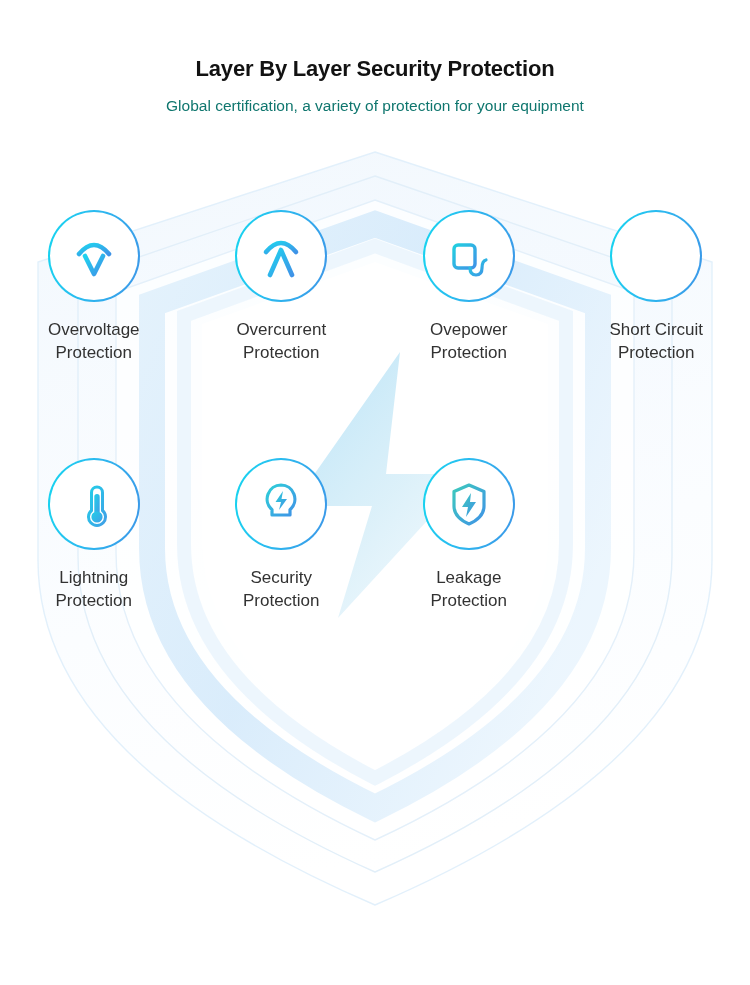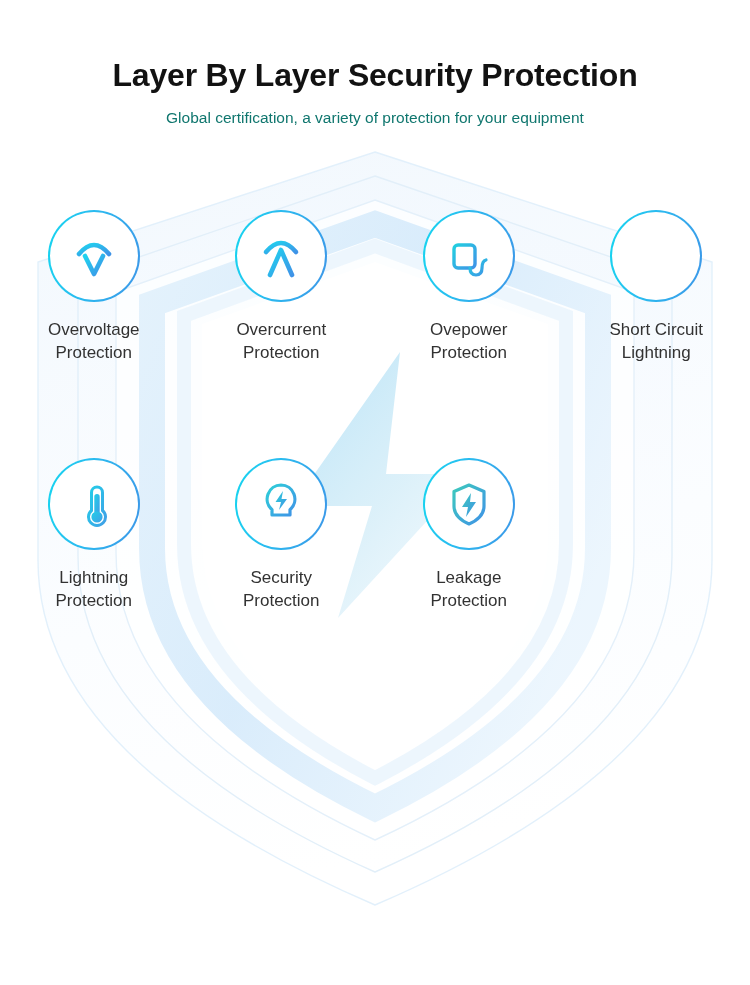--- a/index.html
+++ b/index.html
@@ -37,21 +37,21 @@
     position: absolute;
     left: 0;
     top: 0;
     width: 750px;
     z-index: 3;
     text-align: center;
   }
   #page-title {
     margin: 0;
     padding-top: 56px;
-    font-size: 32px;
+    font-size: 22px;
     font-weight: bold;
     color: #121212;
     letter-spacing: -0.2px;
     line-height: 1.2;
   }
   #page-subtitle {
     margin: 0;
     padding-top: 14px;
     font-size: 15.5px;
     font-weight: normal;
@@ -240,21 +240,21 @@
                 <stop offset="100%" stop-color="#3f93e7"></stop>
             </linearGradient>
           </defs>
           <line x1="4" y1="28" x2="24" y2="28" stroke="url(#g4)" stroke-width="3.6" stroke-linecap="round"></line>
           <line x1="24" y1="18" x2="24" y2="38" stroke="url(#g4)" stroke-width="4.6" stroke-linecap="round"></line>
           <line x1="34" y1="12" x2="34" y2="44" stroke="url(#g4)" stroke-width="4.6" stroke-linecap="round"></line>
           <line x1="34" y1="28" x2="56" y2="28" stroke="url(#g4)" stroke-width="3.6" stroke-linecap="round"></line>
         </svg>
       </div>
       <div class="feature-label">Short Circuit
-Lightning</div>
+Protection</div>
     </div>
 
     <div class="feature-cell">
       <div class="icon-ring">
         <svg width="56" height="56" viewBox="0 0 56 56">
           <defs>
             <linearGradient id="g5" x1="0" y1="0" x2="1" y2="1">
               <stop offset="0%" stop-color="#22cfe8"></stop>
                 <stop offset="100%" stop-color="#3f9fe7"></stop>
             </linearGradient>

